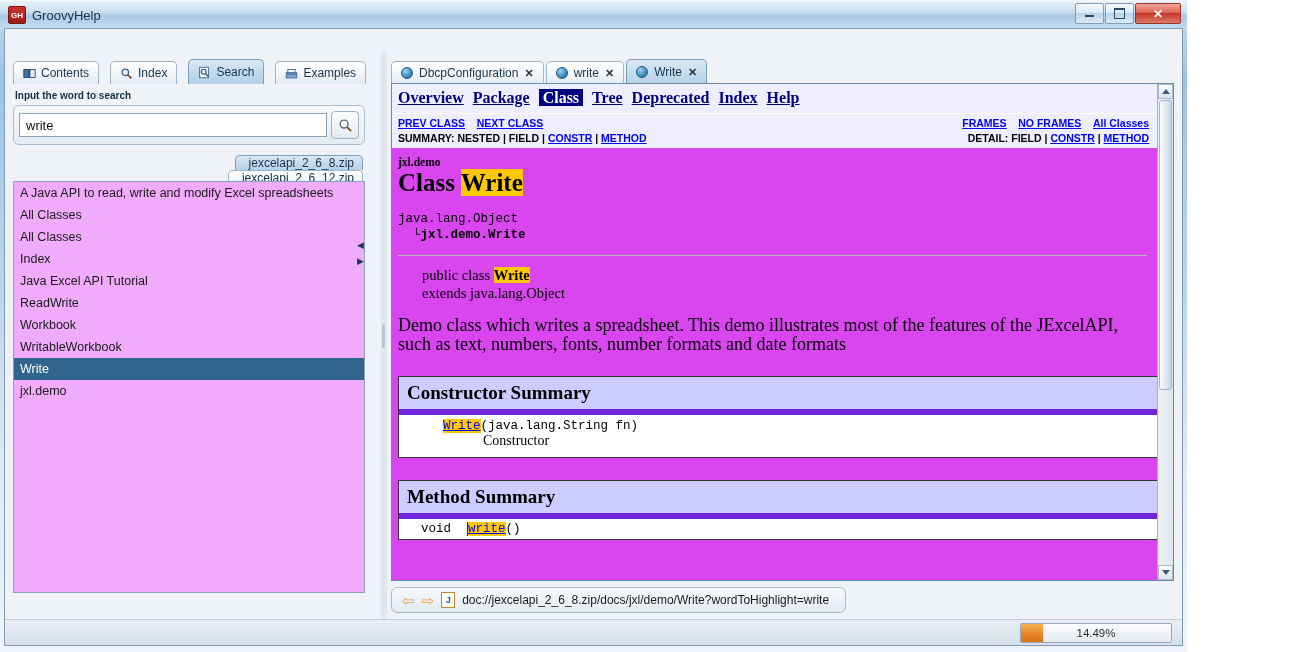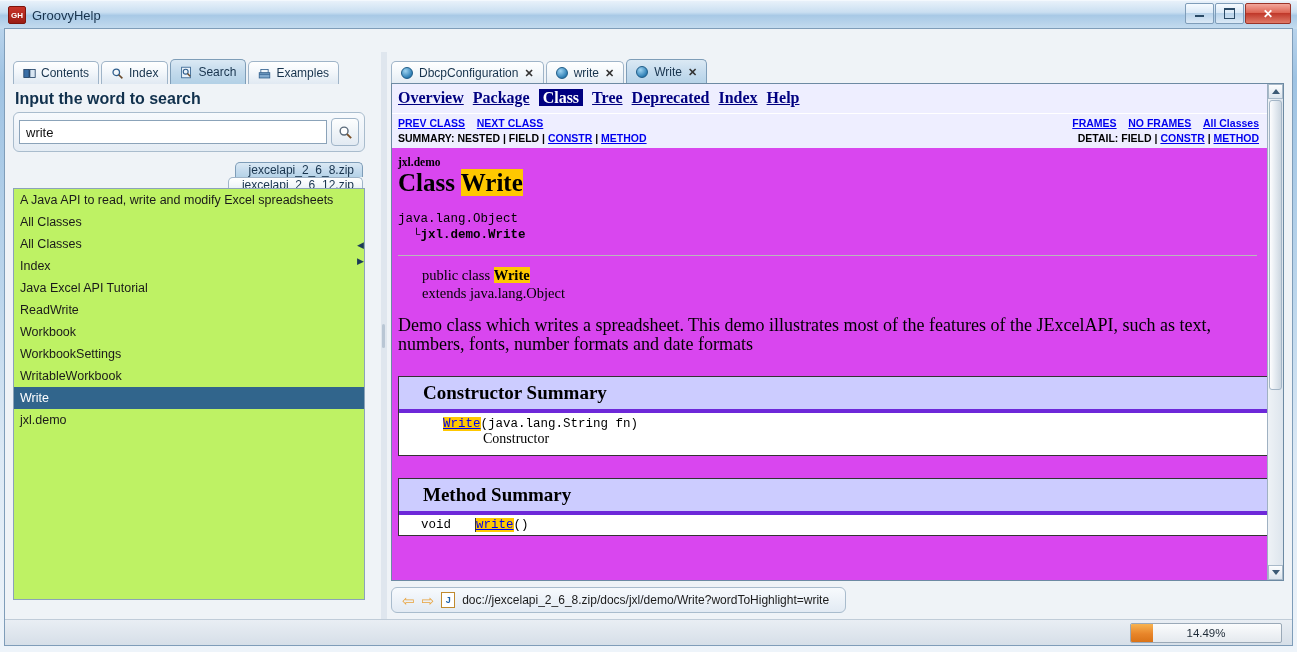--- a/index.html
+++ b/index.html
@@ -4,21 +4,21 @@
 <style>
   html, body {
     margin: 0; padding: 0;
     width: 1297px; height: 652px;
     overflow: hidden;
     font-family: "Liberation Sans", sans-serif;
     background: #ffffff;
   }
   #app {
     position: relative;
-    width: 1297px; height: 652px;
+    width: 1187px; height: 652px;
     background: linear-gradient(to bottom, #c7dcf0 0%, #9fc3e3 12%, #bcd6ec 45%, #dce9f5 70%, #eef4fa 100%);
     box-sizing: border-box;
   }
 
   
   .titlebar {
     position: absolute; top: 0; left: 0; right: 0; height: 28px;
     background: linear-gradient(to bottom, #e8f1fa 0%, #cadff1 40%, #a8c9e6 52%, #c5dcef 100%);
     border-top: 1px solid #f3f8fd;
     display: flex; align-items: center;
@@ -74,39 +74,39 @@
   }
   .leftpane { width: 376px; position: relative; padding: 6px 0 0 8px; box-sizing: border-box; }
   .splitter { width: 6px; background: #dfe6ee; position: relative; }
   .splitter::before {
     content: ""; position: absolute; left: 1px; top: 48%;
     width: 3px; height: 24px; background: #b9c6d4; border-radius: 2px;
   }
   .rightpane { flex: 1; position: relative; padding: 6px 8px 0 4px; box-sizing: border-box; }
 
   
-  .tabrow { display: flex; align-items: flex-end; height: 26px; gap: 2px; }
+  .tabrow { display: flex; align-items: flex-end; height: 26px; gap: 11px; }
   .tb {
     display: flex; align-items: center; gap: 5px;
     height: 23px; padding: 0 9px;
     font-size: 12px; color: #17334d;
     background: linear-gradient(to bottom, #ffffff 0%, #f3f7fb 45%, #e0e9f2 100%);
     border: 1px solid #9fb4c8;
     border-bottom: none;
     border-radius: 5px 5px 0 0;
     box-sizing: border-box;
   }
   .tb.sel {
     background: linear-gradient(to bottom, #dbe9f4 0%, #c3daec 50%, #b2d0e6 100%);
     border-color: #7e9db8;
     height: 25px;
   }
   .tb .ic { width: 13px; height: 13px; display: block; }
 
-  .sectionlabel { font-size: 16px; font-weight: bold; color: #11314d; margin: 6px 8px 4px 2px; }
+  .sectionlabel { font-size: 10px; font-weight: bold; color: #11314d; margin: 6px 8px 4px 2px; }
 
   
   .searchwrap {
     background: linear-gradient(to bottom, #f7fafd, #e4ecf4);
     border: 1px solid #a9bccd; border-radius: 6px;
     padding: 5px; display: flex; align-items: center; gap: 4px;
     width: 352px; box-sizing: border-box;
   }
   .searchinput {
     flex: 1; height: 24px; border: 1px solid #8ba3b9; background: #fff;
@@ -135,21 +135,21 @@
     margin-right: 2px;
   }
   .zt.sel {
     background: linear-gradient(to bottom, #dbe9f4 0%, #c6dcee 50%, #b5d2e7 100%);
     border-color: #7e9db8; height: 25px;
   }
   .arw { font-size: 9px; color: #1b3a57; }
 
   
   .listbox {
-    width: 352px; height: 412px; background: #bef264;
+    width: 352px; height: 412px; background: #f0abfc;
     border: 1px solid #8ba3b9; box-sizing: border-box;
     position: relative; overflow: hidden;
   }
   .listitem {
     font-size: 12.5px; color: #1a1a1a;
     padding: 4px 6px; line-height: 14px;
   }
   .listitem.sel { background: #31658c; color: #ffffff; }
 
   
@@ -215,30 +215,30 @@
   .tree .sub b { font-weight: bold; }
   .hr { border: none; border-top: 1px solid #b9b9b9; margin: 12px 0 10px 0; }
   .decl { font-size: 14.5px; line-height: 18px; margin-left: 24px; }
   .descr { font-size: 18px; line-height: 19px; margin-top: 14px; }
 
   .sumtable {
     border: 1px solid #333; margin-top: 22px; width: 880px;
     border-collapse: collapse; background: #fff;
   }
   .sumhdr {
-    background: #ccccff; border-bottom: 4px solid #6d28d9;
-    font-size: 19px; font-weight: bold; padding: 5px 24px;
+    background: #ccccff; border-bottom: 6px solid #6d28d9;
+    font-size: 19px; font-weight: bold; padding: 5px 8px;
     font-family: "Liberation Serif", serif;
   }
   .sumrow { padding: 4px 6px 8px 6px; margin-left: 38px; }
   .sig { font-family: "Liberation Mono", monospace; font-size: 12.5px; color: #000; }
   .sig a { color: #0000ee; text-decoration: underline; }
   .rowdesc { font-family: "Liberation Serif", serif; font-size: 14px; padding-left: 40px; }
   .mrow { display: flex; font-family: "Liberation Mono", monospace; font-size: 12.5px; padding: 3px 6px; }
-  .mrow .rtype { width: 46px; text-align: right; padding-right: 24px; border-right: 1px solid #333; }
+  .mrow .rtype { width: 46px; text-align: right; padding-right: 16px; border-right: 1px solid #333; }
 
   
   .vsb {
     position: absolute; top: 0; right: 0; width: 16px; bottom: 0;
     background: linear-gradient(to right, #eef2f6, #dde5ed);
     border-left: 1px solid #9fb1c2; box-sizing: border-box;
   }
   .sbbtn {
     height: 15px; width: 100%;
     background: linear-gradient(to bottom, #fcfdfe, #dbe4ed);
@@ -396,21 +396,20 @@
         </div>
 
         <div class="listbox">
           <div class="listitem">A Java API to read, write and modify Excel spreadsheets</div>
           <div class="listitem">All Classes</div>
           <div class="listitem">All Classes</div>
           <div class="listitem">Index</div>
           <div class="listitem">Java Excel API Tutorial</div>
           <div class="listitem">ReadWrite</div>
           <div class="listitem">Workbook</div>
-          <div class="listitem">WorkbookSettings</div>
           <div class="listitem">WritableWorkbook</div>
           <div class="listitem sel">Write</div>
           <div class="listitem">jxl.demo</div>
         </div>
 
         <div style="position:absolute; left:352px; top:188px; display:flex; flex-direction:column; gap:6px;">
           <span class="arw">◀</span>
           <span class="arw">▶</span>
         </div>
       </div>

